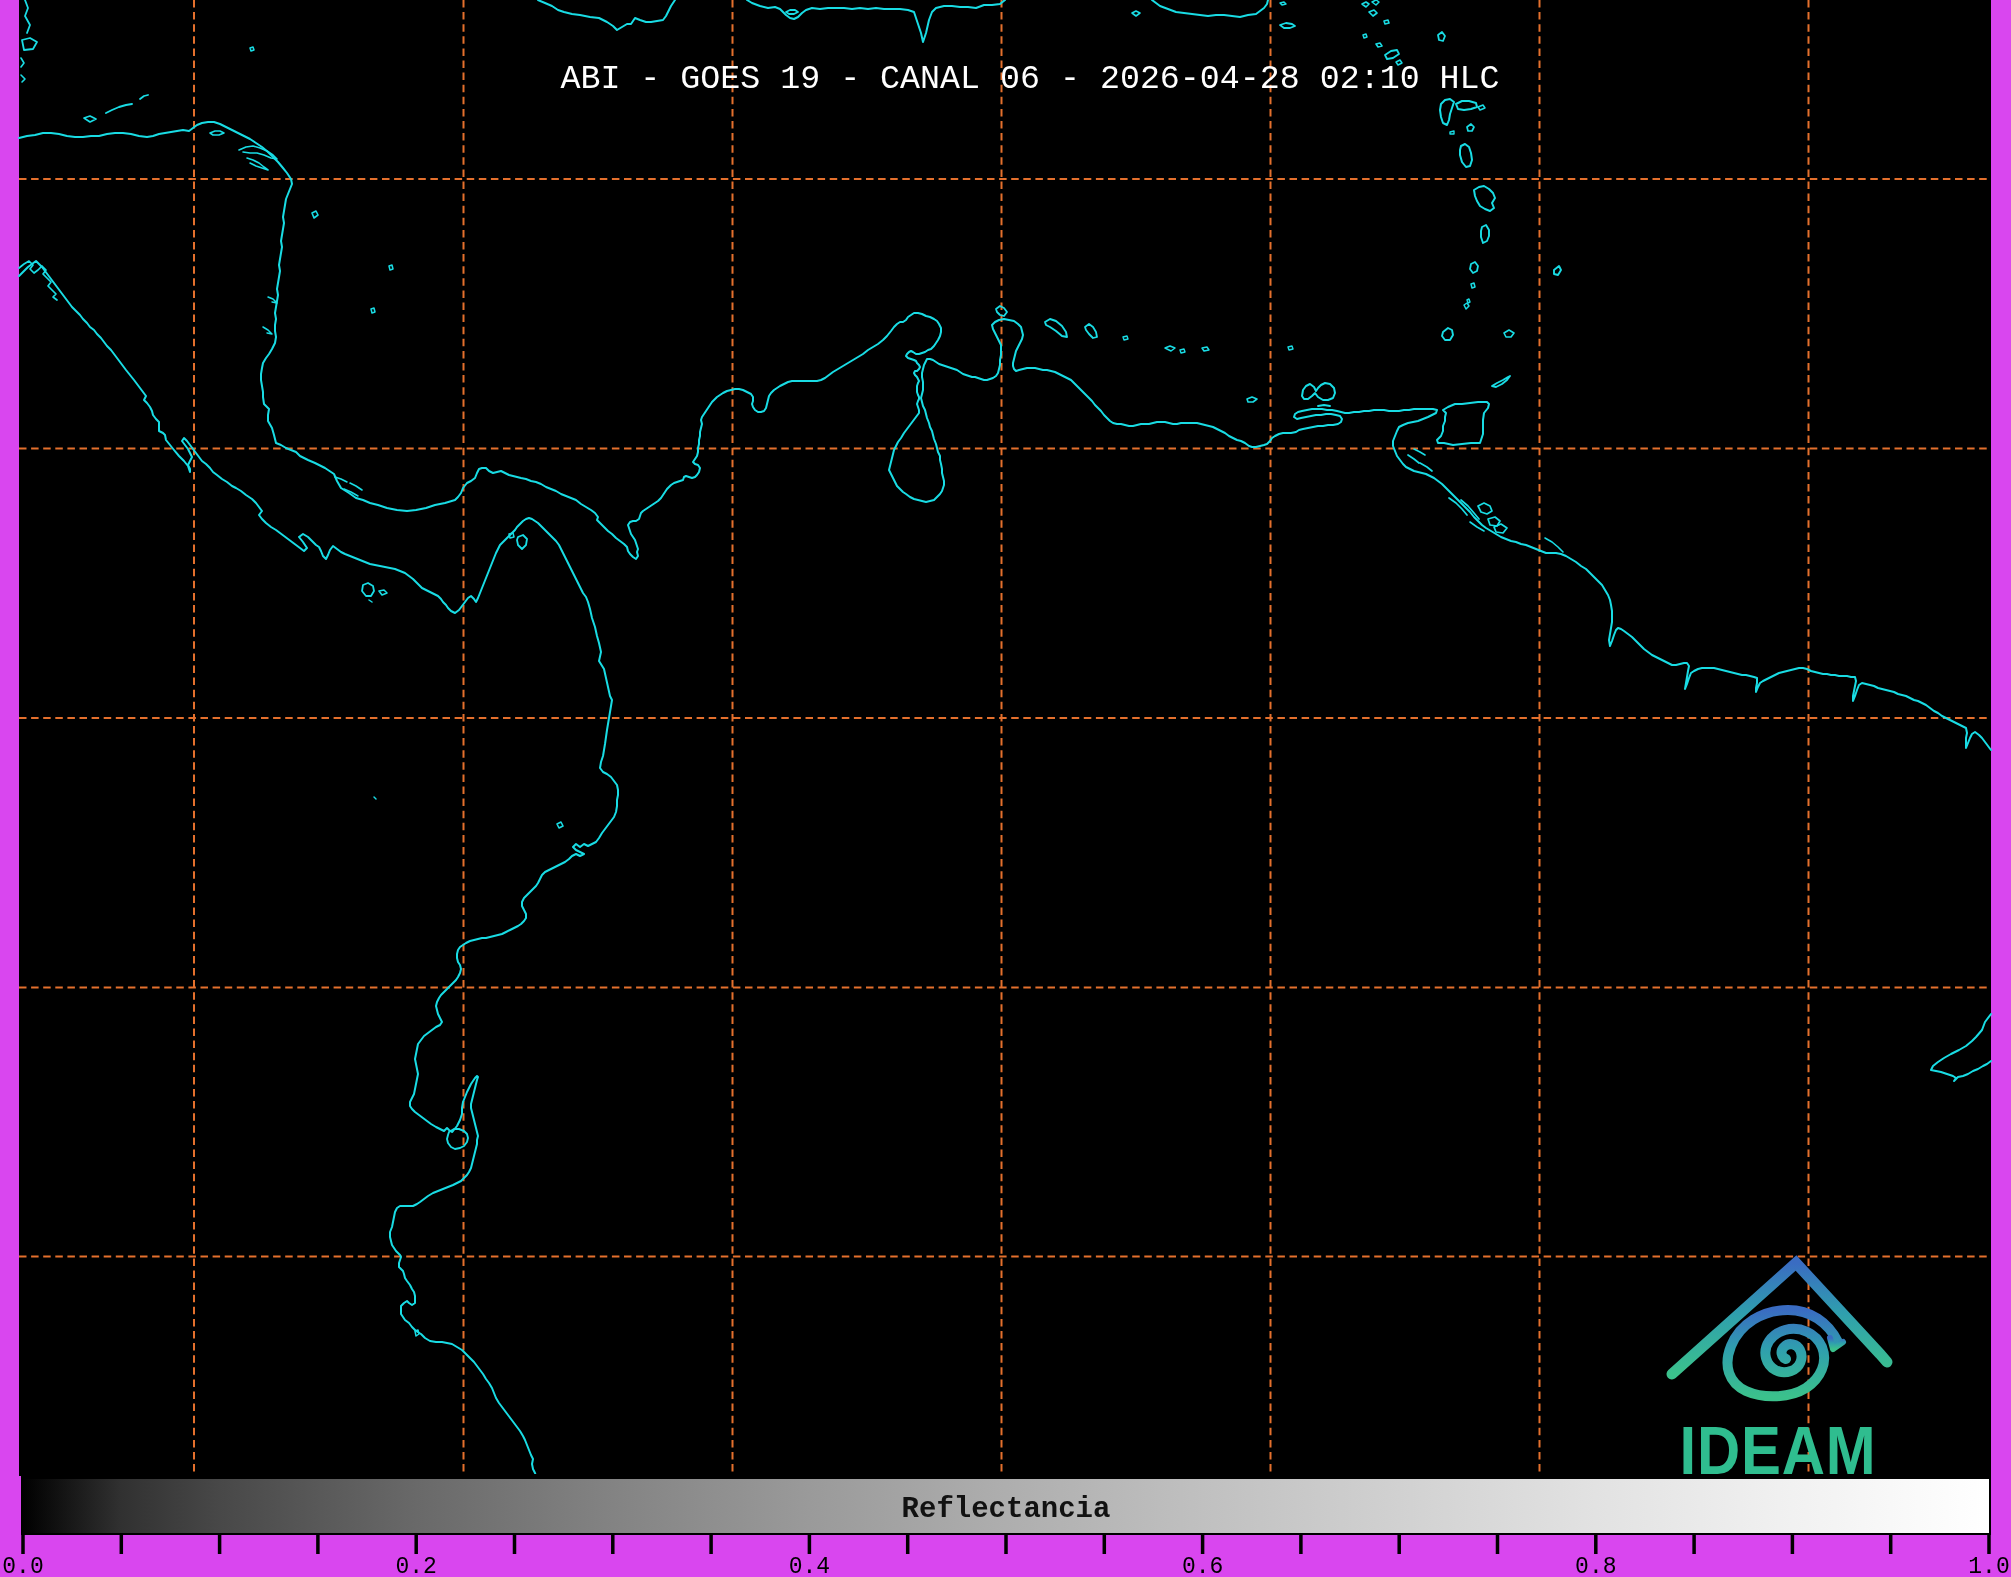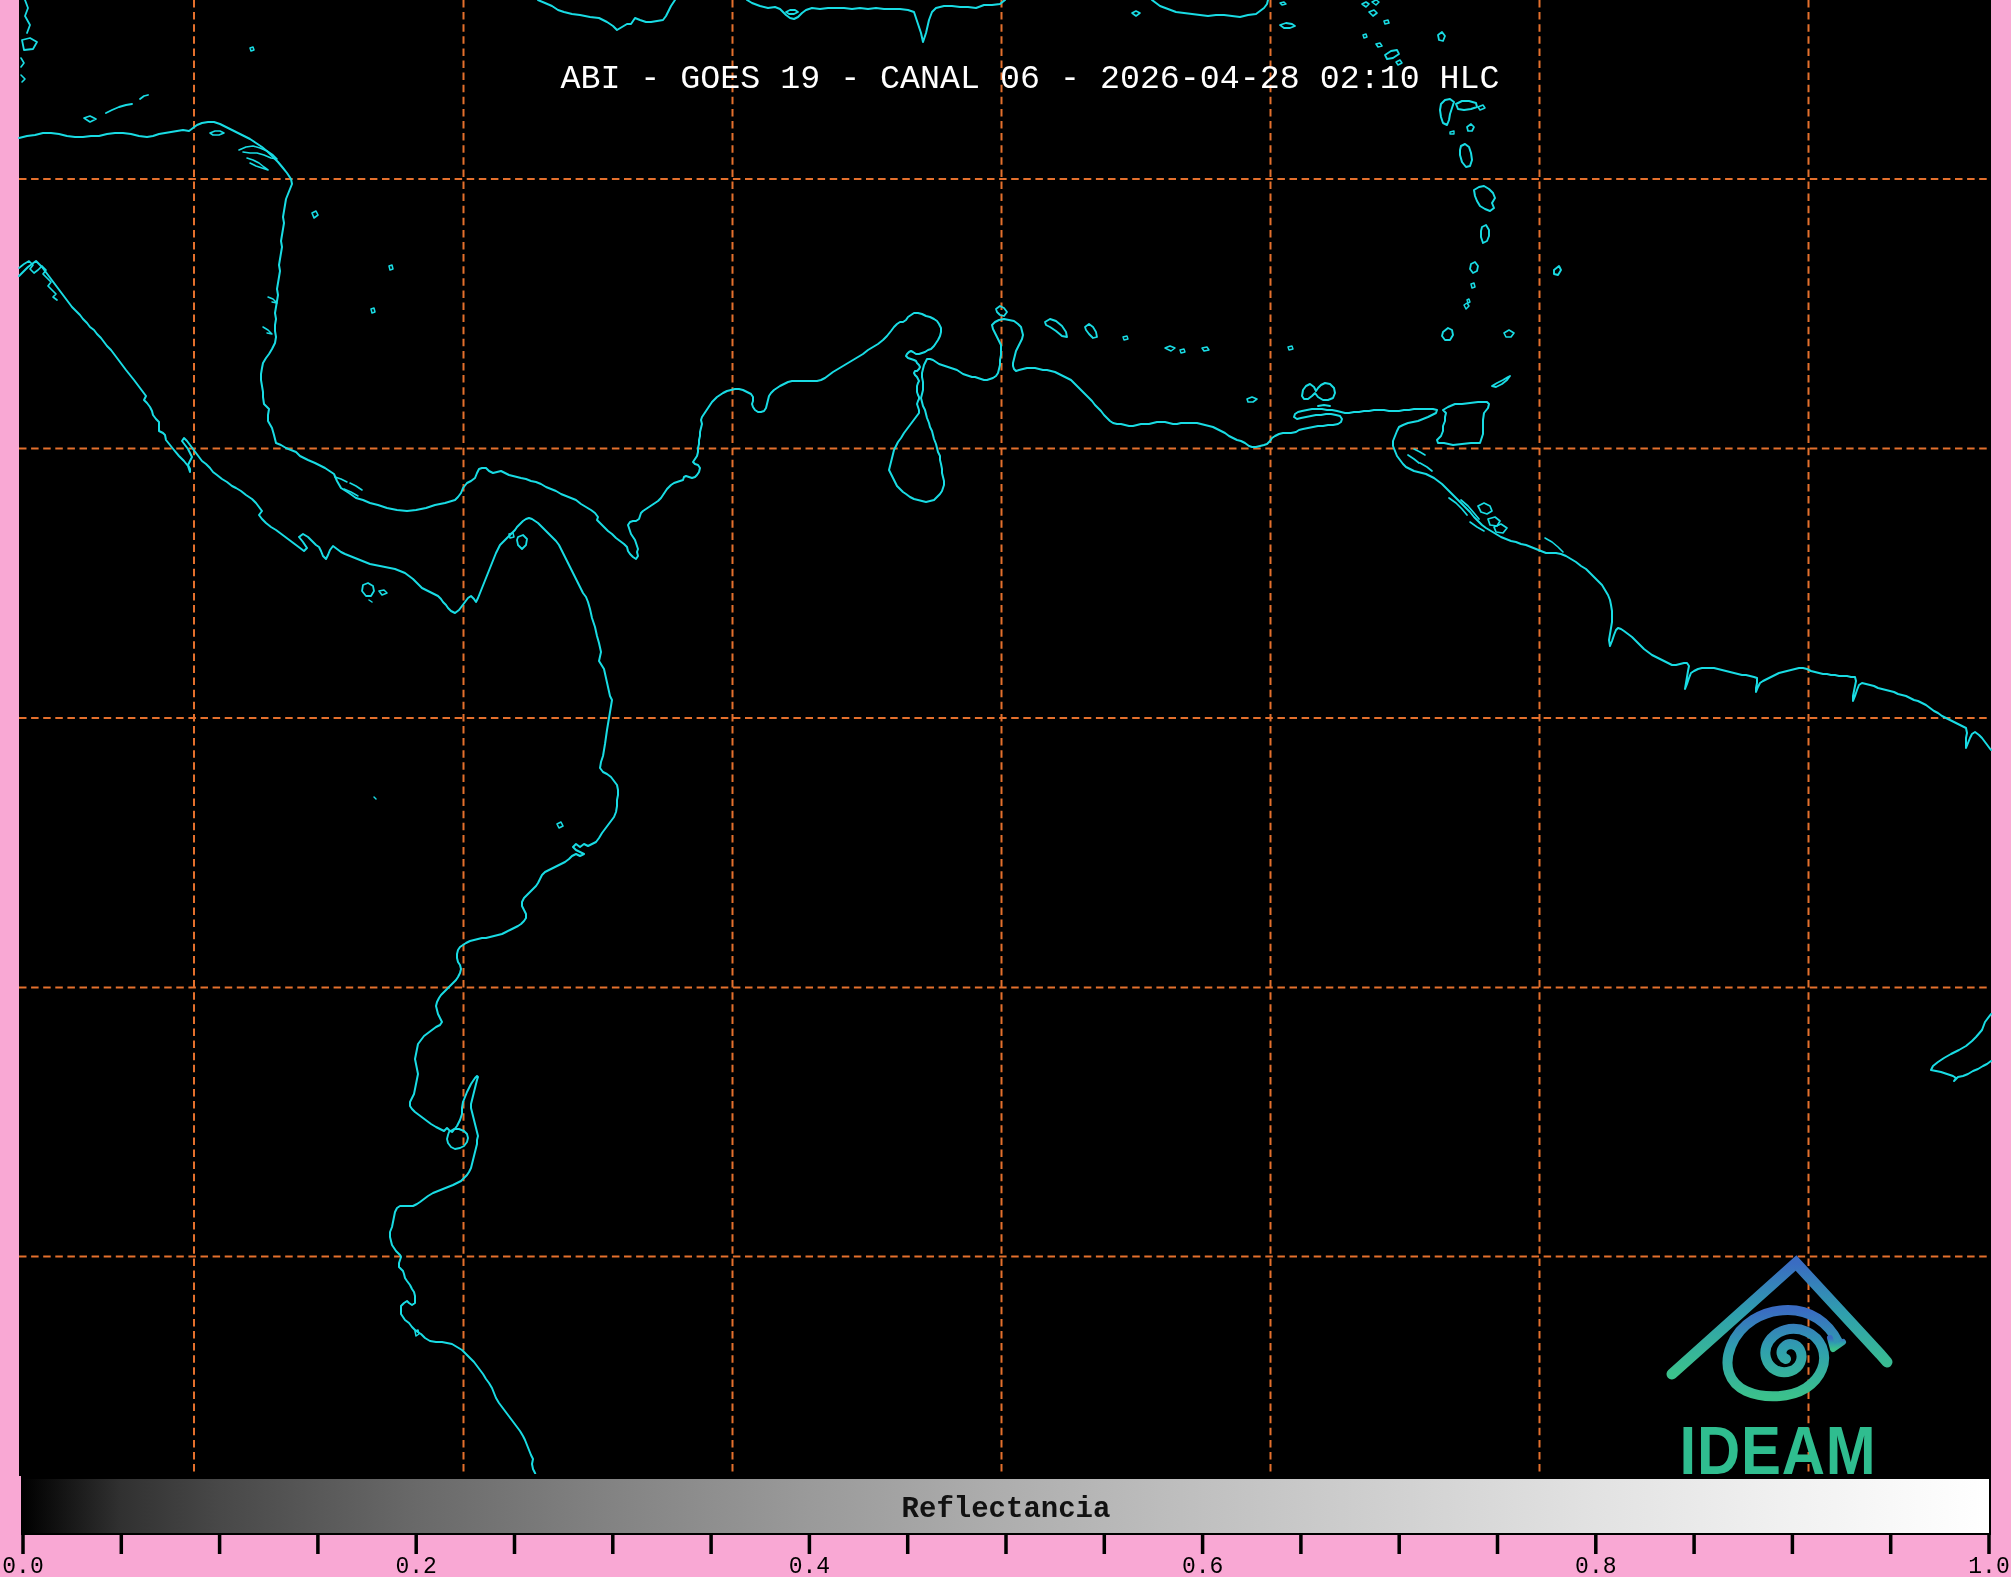--- a/index.html
+++ b/index.html
@@ -1,15 +1,15 @@
 <!DOCTYPE html>
 <html><head><meta charset="utf-8">
 <style>
 html,body{margin:0;padding:0;background:#ffffff;}
-#fig{position:relative;width:2011px;height:1577px;background:#f9a8d4;overflow:hidden;text-align:center;}
+#fig{position:relative;width:2011px;height:1577px;background:#d946ef;overflow:hidden;text-align:center;}
 </style></head>
 <body>
 <div id="fig">
     <svg width="2011" height="1577" viewBox="0 0 2011 1577" style="position:absolute;top:0;left:0">
       <defs>
         <linearGradient id="cbar" x1="0" y1="0" x2="1" y2="0">
           <stop offset="0" stop-color="#000000"></stop>
           <stop offset="0.05" stop-color="#313131"></stop>
           <stop offset="0.1" stop-color="#484848"></stop>
           <stop offset="0.2" stop-color="#696969"></stop>

